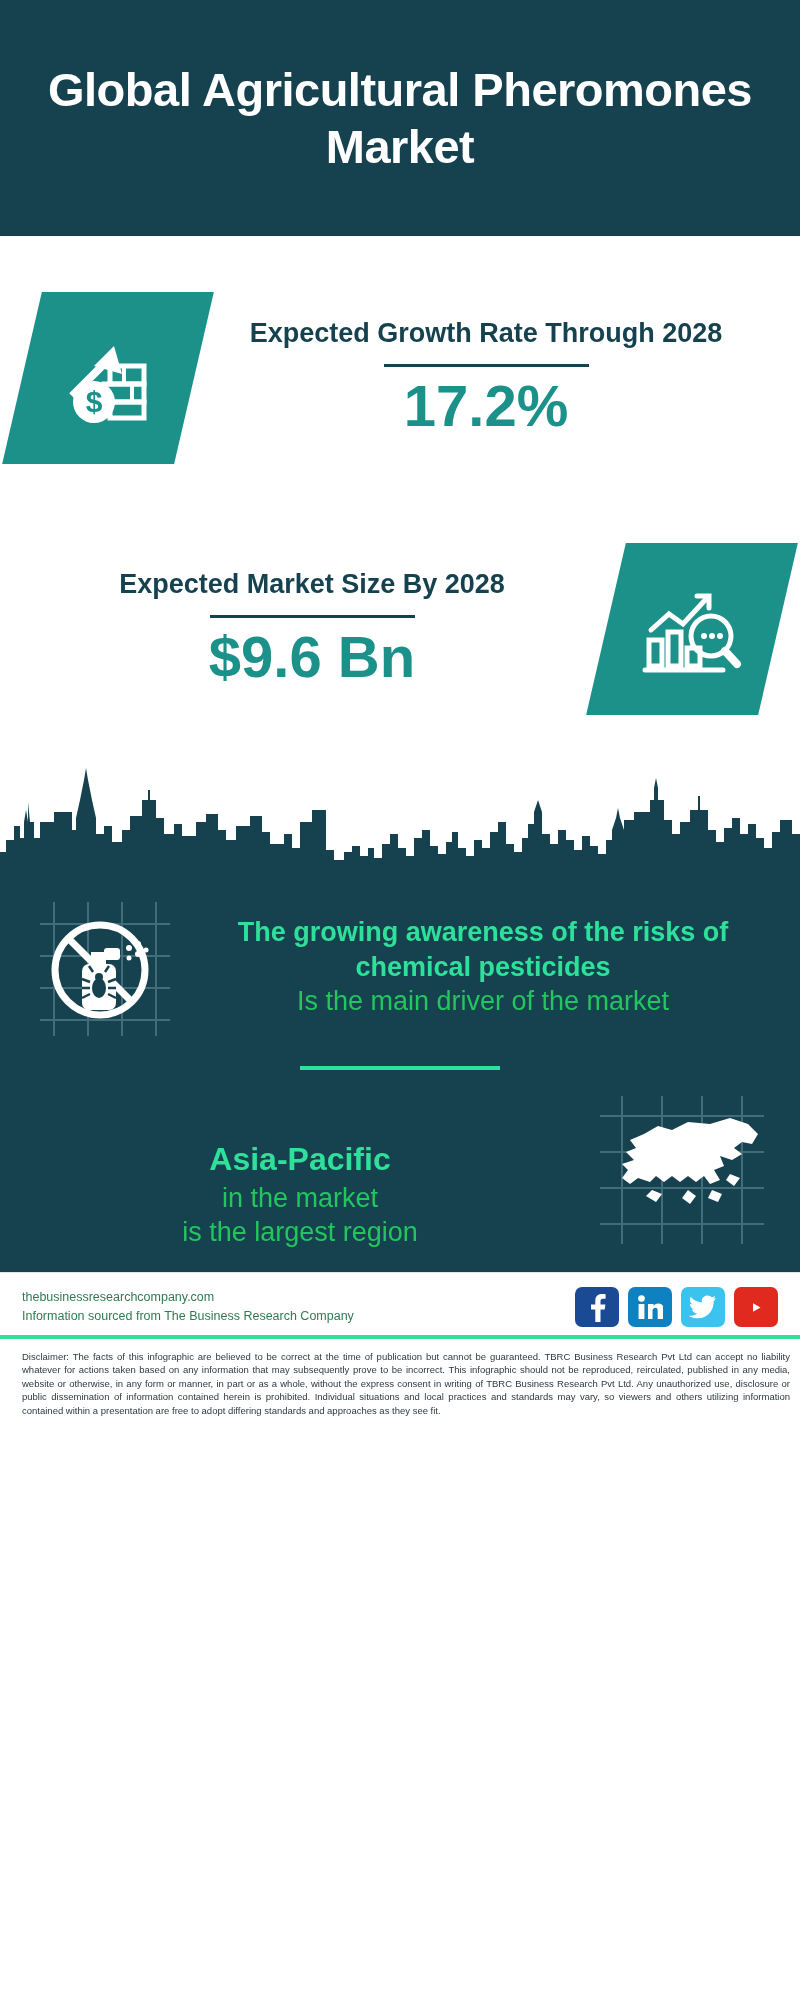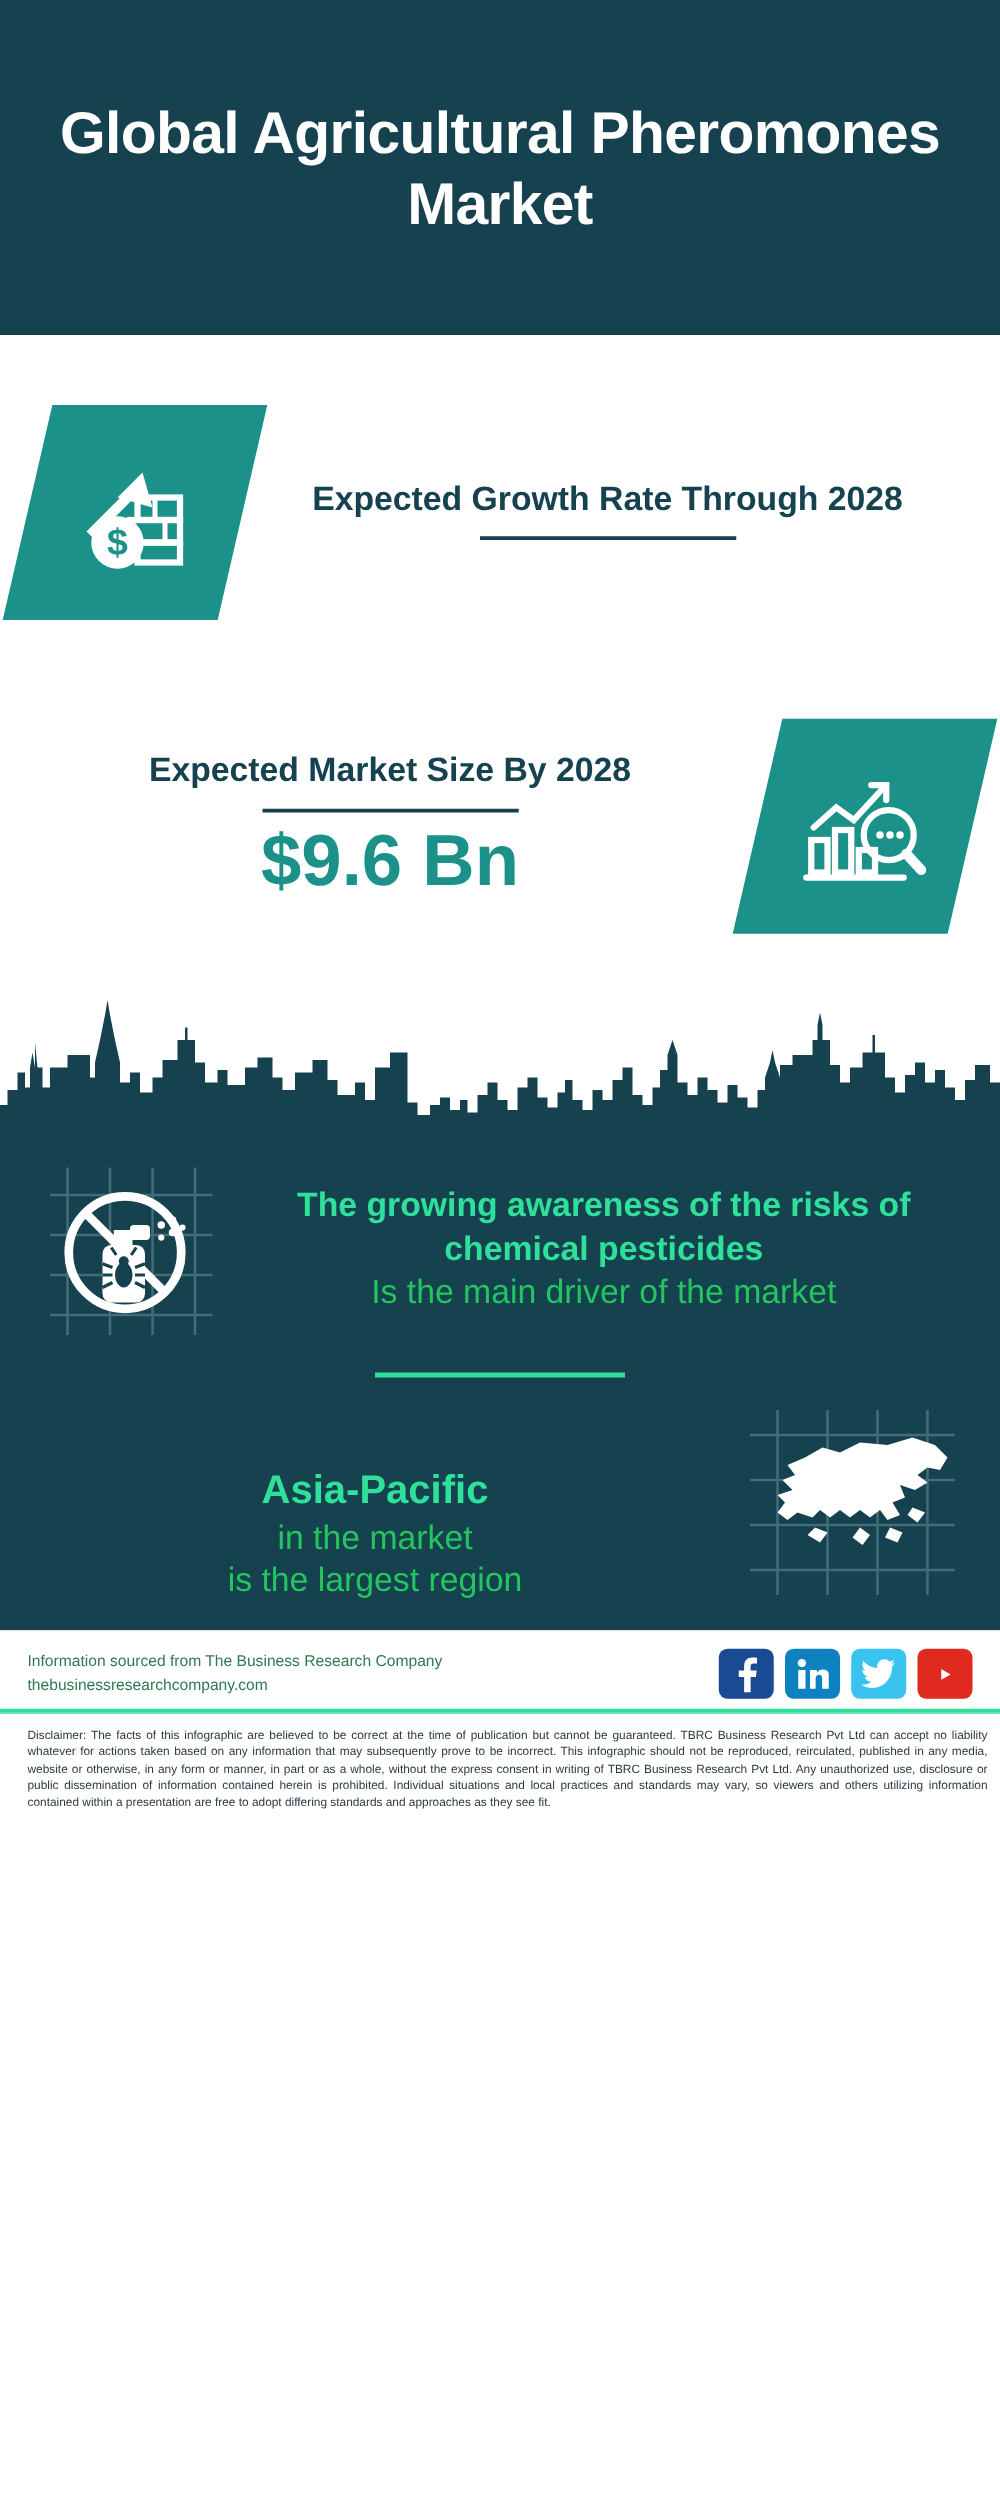--- a/index.html
+++ b/index.html
@@ -7,21 +7,21 @@
   body {
     font-family:"Liberation Sans", sans-serif;
     background:#ffffff;
     width:800px; height:2000px;
     position:relative; overflow:hidden;
   }
 
   
   .header {
     background:#16424f;
-    height:268px;
+    height:236px;
     display:flex; align-items:center; justify-content:center;
     text-align:center;
   }
   .header h1 {
     color:#ffffff;
     font-size:47px;
     line-height:1.22;
     font-weight:bold;
     letter-spacing:-0.5px;
     padding:0 40px;
@@ -129,20 +129,21 @@
       <line x1="70" y1="42" x2="70" y2="60" stroke="#fff" stroke-width="4"></line>
       <line x1="78" y1="60" x2="78" y2="78" stroke="#fff" stroke-width="4"></line>
 
       <circle cx="40" cy="78" r="21" fill="#fff"></circle>
       <text x="40" y="88" font-size="30" font-weight="bold" fill="#1b918a" text-anchor="middle" font-family="Liberation Sans, sans-serif">$</text>
     </svg>
   </div>
   <div class="stat-text">
     <div class="stat-label">Expected Growth Rate Through 2028</div>
     <div class="stat-rule"></div>
+    <div class="stat-value">17.2%</div>
   </div>
 </div>
 
 <div class="stat-row">
   <div class="stat-text">
     <div class="stat-label">Expected Market Size By 2028</div>
     <div class="stat-rule"></div>
     <div class="stat-value">$9.6 Bn</div>
   </div>
   <div class="tile right">
@@ -269,22 +270,22 @@
             M138,84 L148,88 L142,96 L134,90 Z"></path>
         </svg>
       </div>
     </div>
 
   </div>
 </div>
 
 <div class="footer">
   <div class="source">
+    <div>thebusinessresearchcompany.com</div>
     <div>Information sourced from The Business Research Company</div>
-    <div>thebusinessresearchcompany.com</div>
   </div>
   <div class="socials">
     <div class="soc" style="background:#1b4a95">
       <svg width="26" height="30" viewBox="0 0 26 30">
         <path fill="#fff" d="M16.5 30V17.5h4.2l.7-5.1h-4.9V9.2c0-1.4.4-2.4 2.5-2.4h2.6V2.2C21.2 2.1 19.6 2 17.8 2c-3.9 0-6.5 2.4-6.5 6.7v3.7H7v5.1h4.3V30h5.2z"></path>
       </svg>
     </div>
     <div class="soc" style="background:#0e82c0">
       <svg width="26" height="26" viewBox="0 0 26 26">
         <circle cx="4.5" cy="4.5" r="3.3" fill="#fff"></circle>

